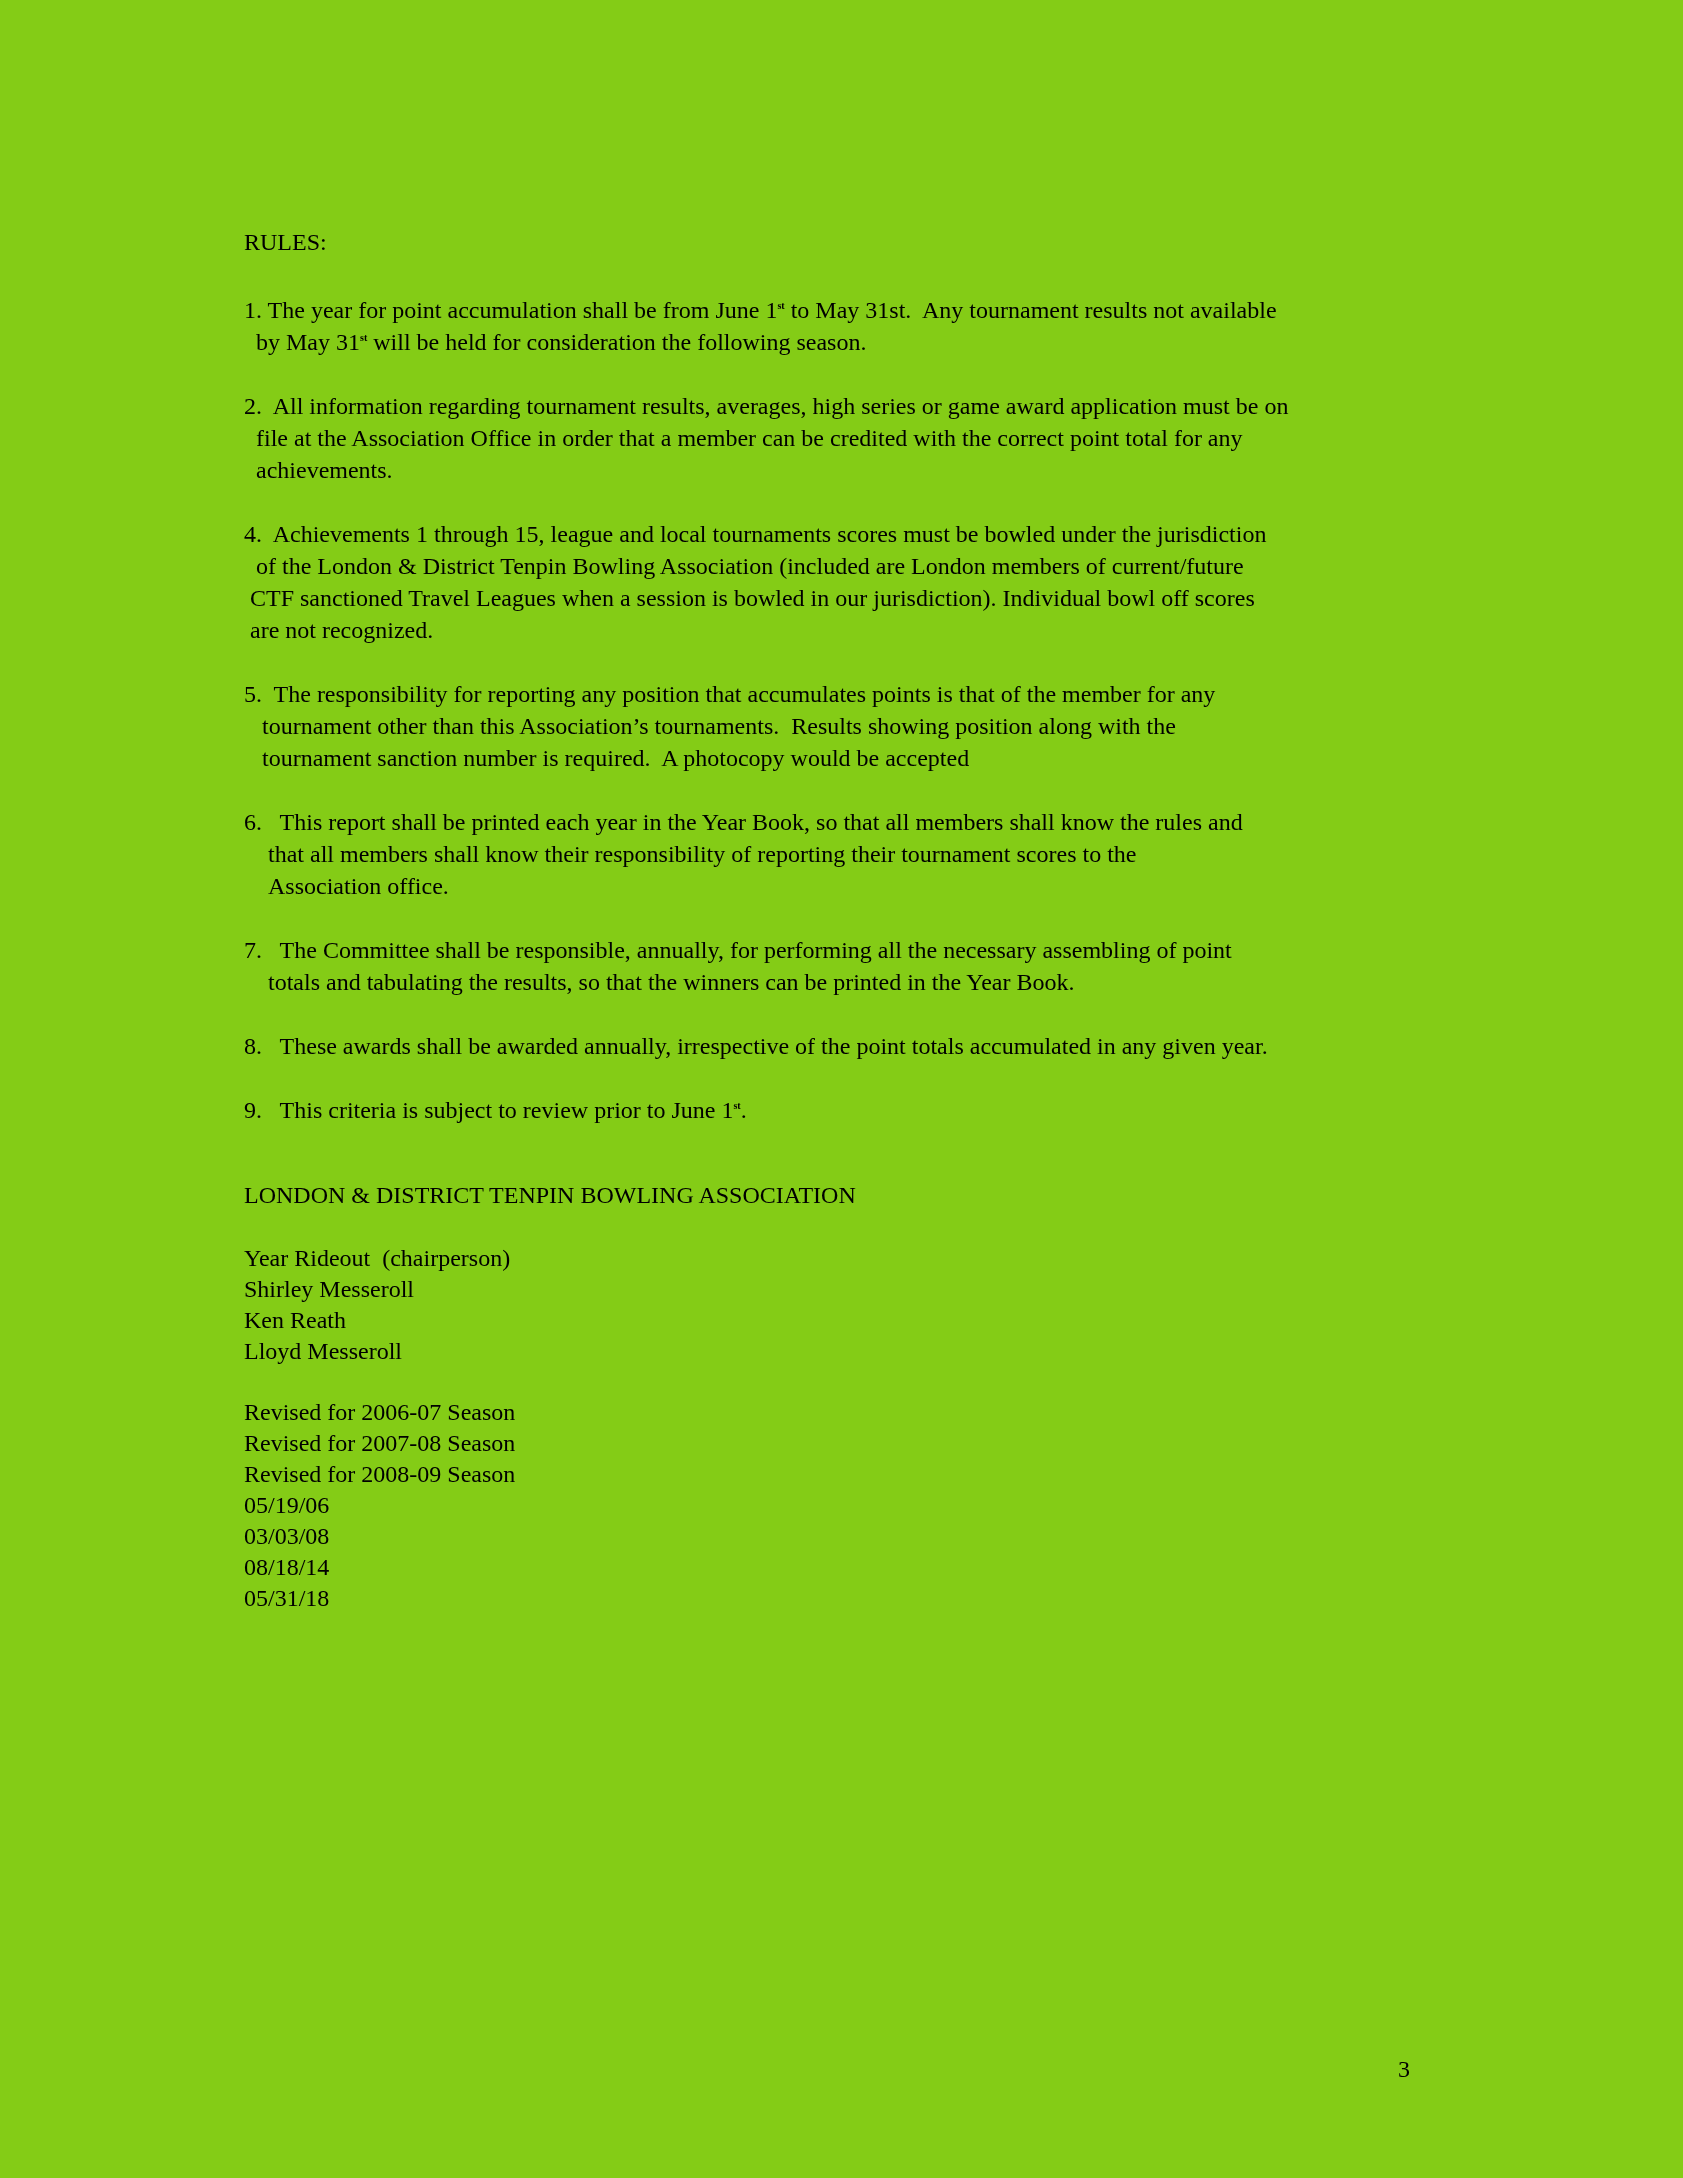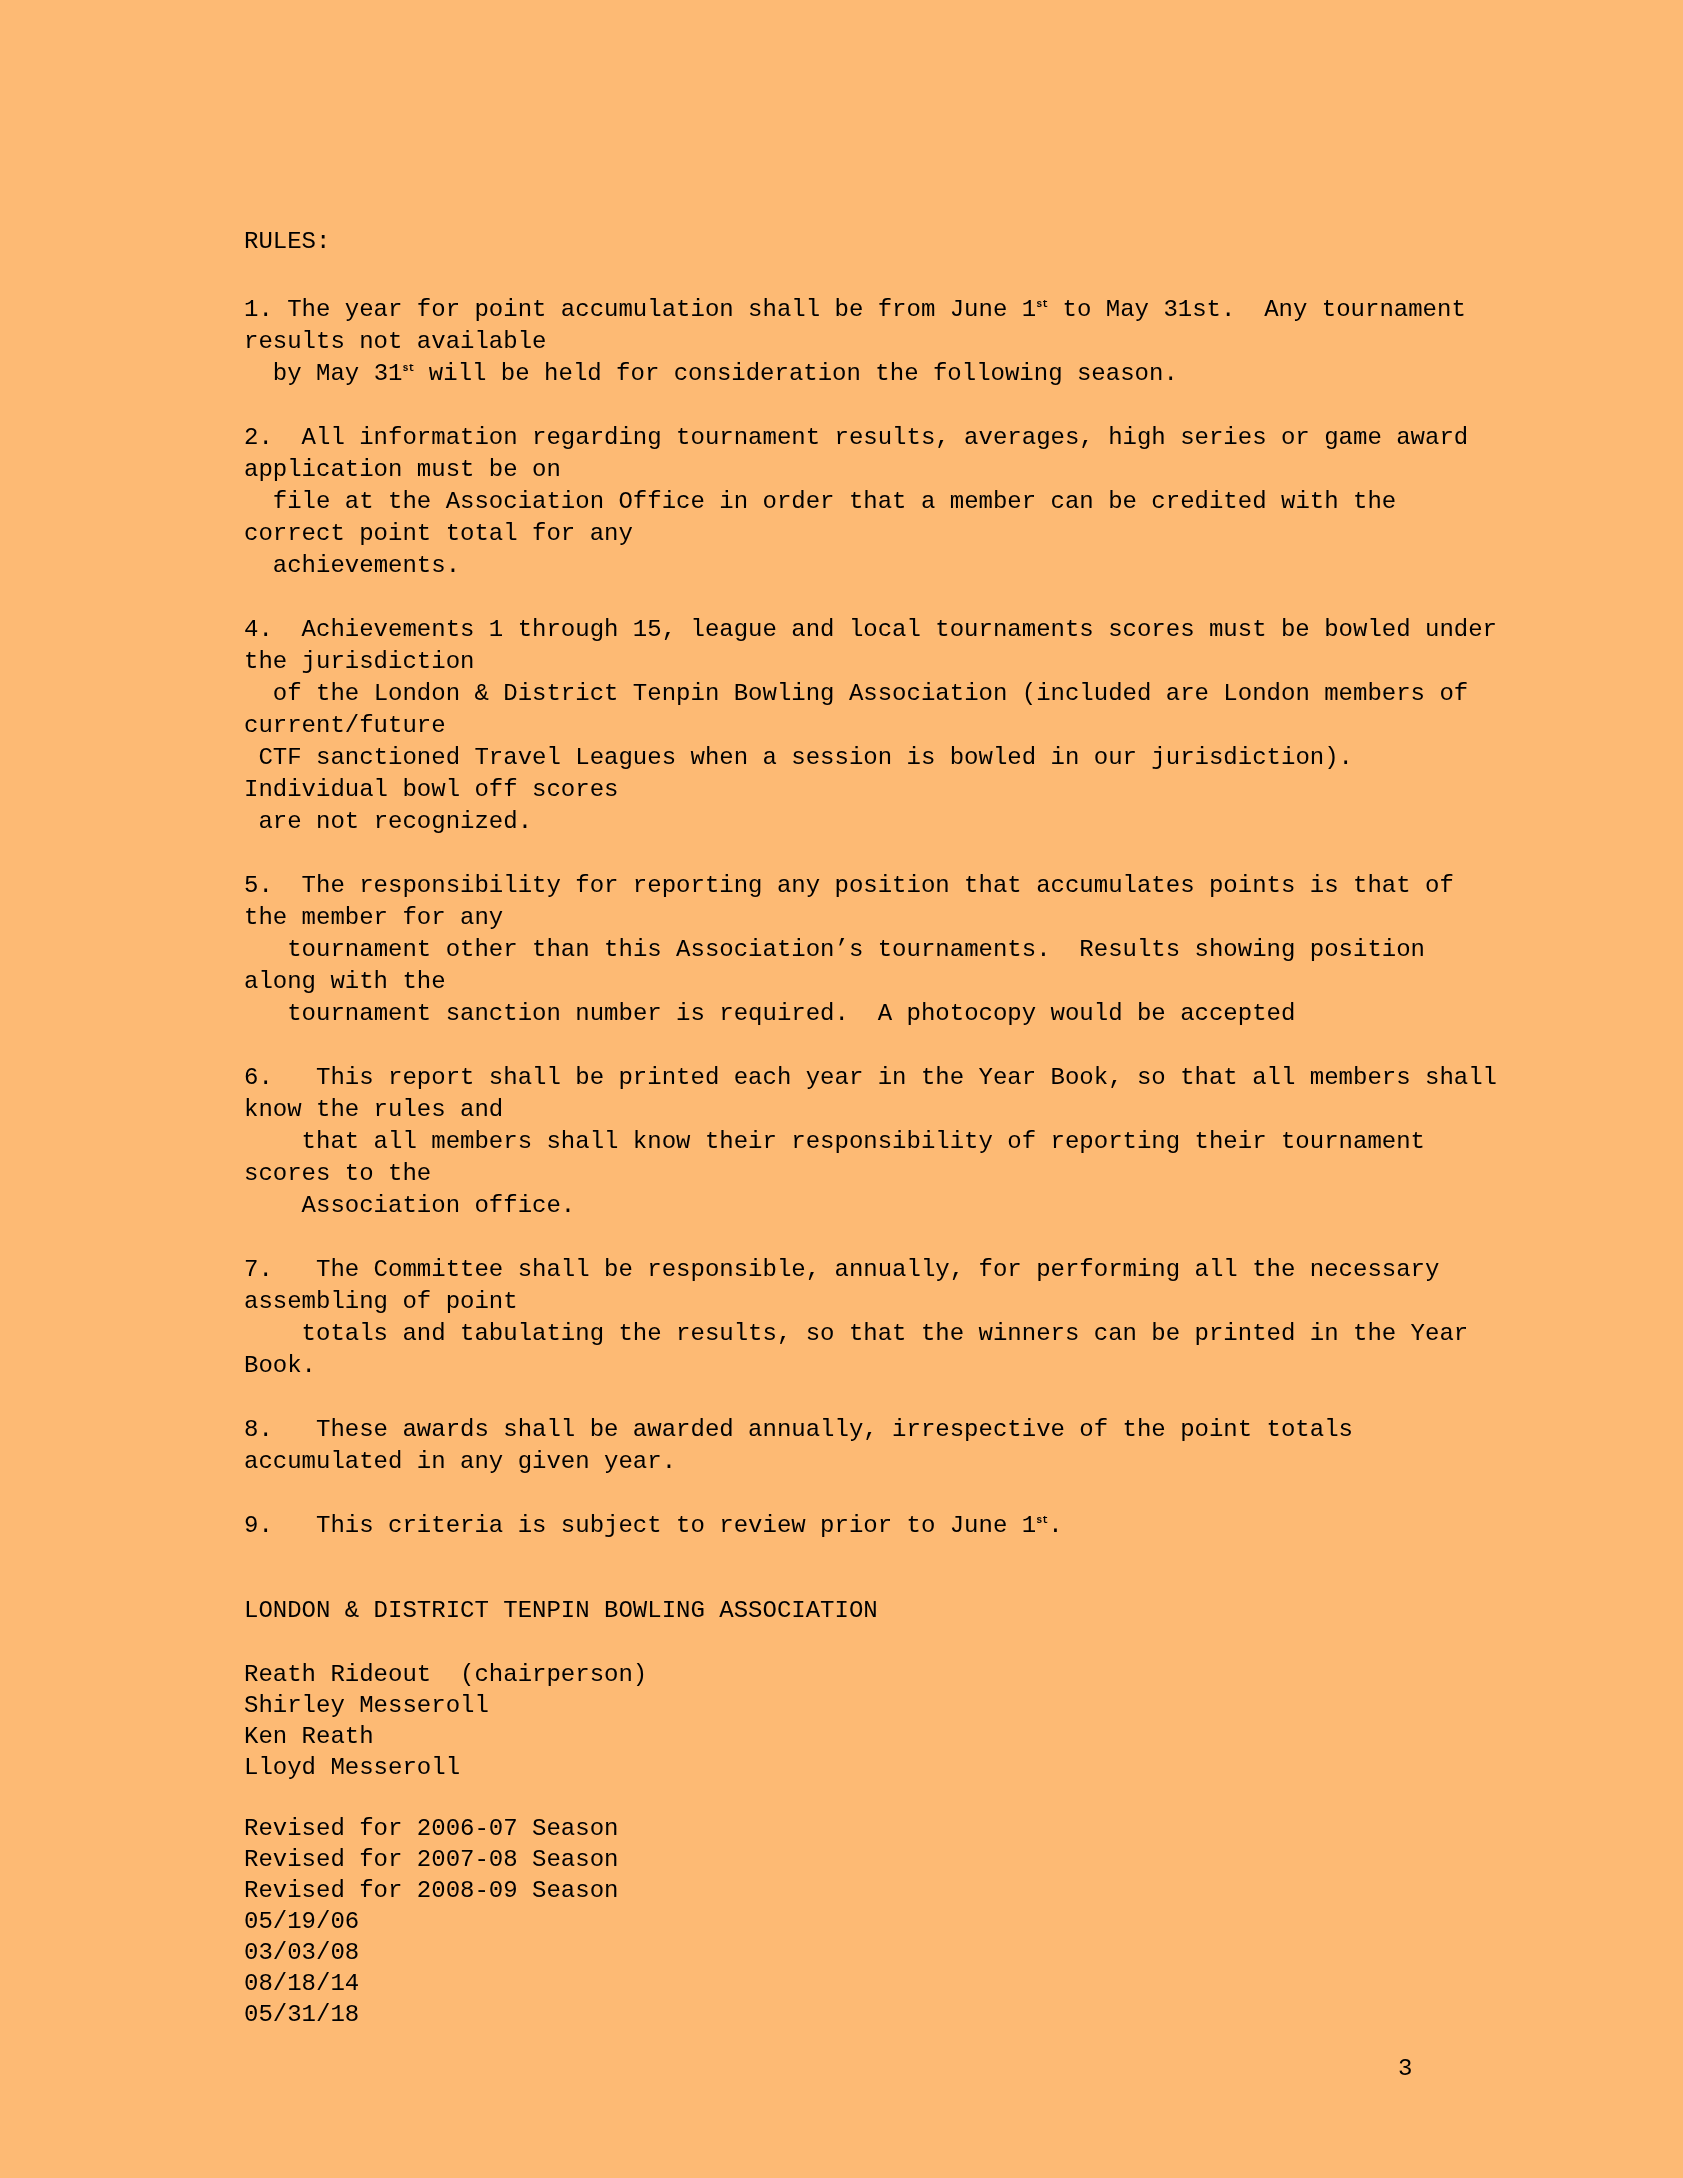--- a/index.html
+++ b/index.html
@@ -1,23 +1,23 @@
 <!DOCTYPE html>
 <html><head>
 <meta charset="utf-8">
 <style>
   * { margin: 0; padding: 0; box-sizing: border-box; }
   html, body { background: #ffffff; }
   .page {
     position: relative;
     width: 1683px;
     height: 2178px;
-    background: #fdba74;
+    background: #84cc16;
     color: #000000;
-    font-family: Liberation Mono, monospace;
+    font-family: Liberation Serif, serif;
     overflow: hidden;
   }
   .content {
     position: absolute;
     left: 244px;
     top: 226px;
     width: 1267px;
   }
   .doc-heading {
     font-size: 24px;
@@ -82,21 +82,21 @@
     totals and tabulating the results, so that the winners can be printed in the Year Book.</p>
         <p class="rule">8.   These awards shall be awarded annually, irrespective of the point totals accumulated in any given year.</p>
         <p class="rule">9.   This criteria is subject to review prior to June 1<sup>st</sup>.</p>
       </div>
 
     <div class="committee-block">
       <div id="committee-heading">
           <div class="line">LONDON &amp; DISTRICT TENPIN BOWLING ASSOCIATION</div>
         </div>
       <div id="committee-members" class="members-block">
-          <div class="line">Reath Rideout  (chairperson)</div>
+          <div class="line">Year Rideout  (chairperson)</div>
           <div class="line">Shirley Messeroll</div>
           <div class="line">Ken Reath</div>
           <div class="line">Lloyd Messeroll</div>
         </div>
       <div id="revision-list" class="revisions-block">
           <div class="line">Revised for 2006-07 Season</div>
           <div class="line">Revised for 2007-08 Season</div>
           <div class="line">Revised for 2008-09 Season</div>
           <div class="line">05/19/06</div>
           <div class="line">03/03/08</div>

